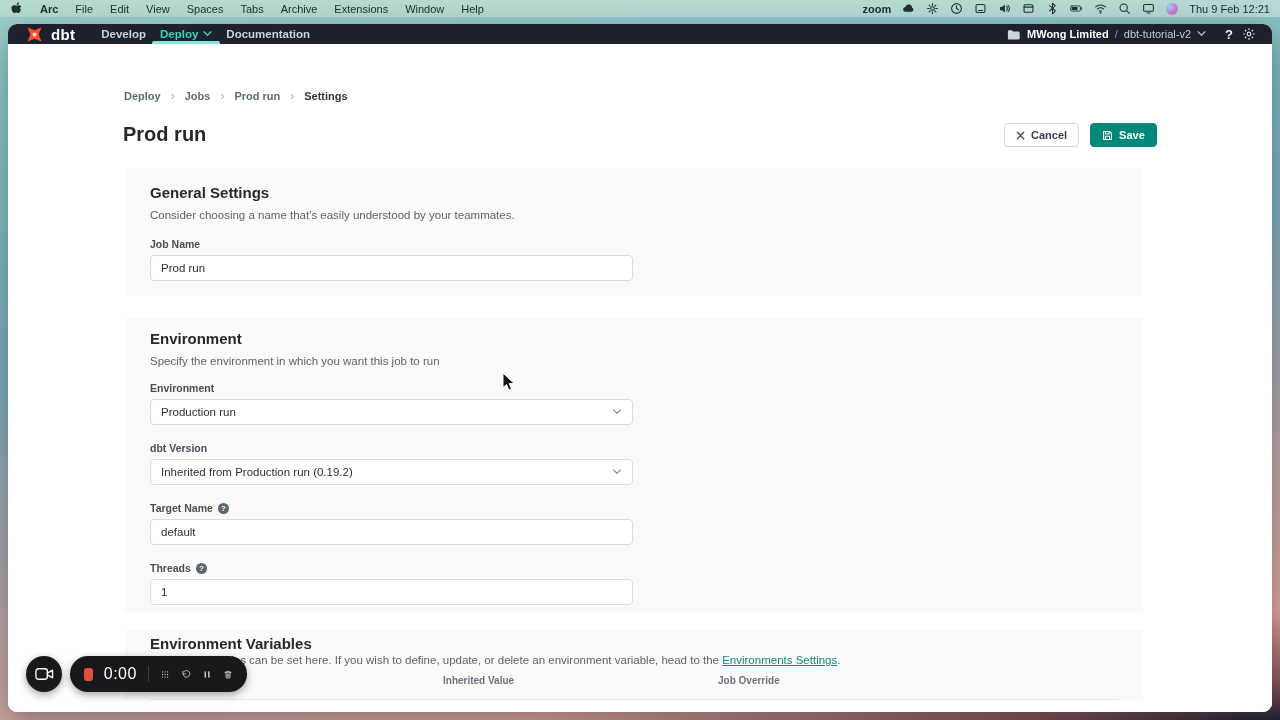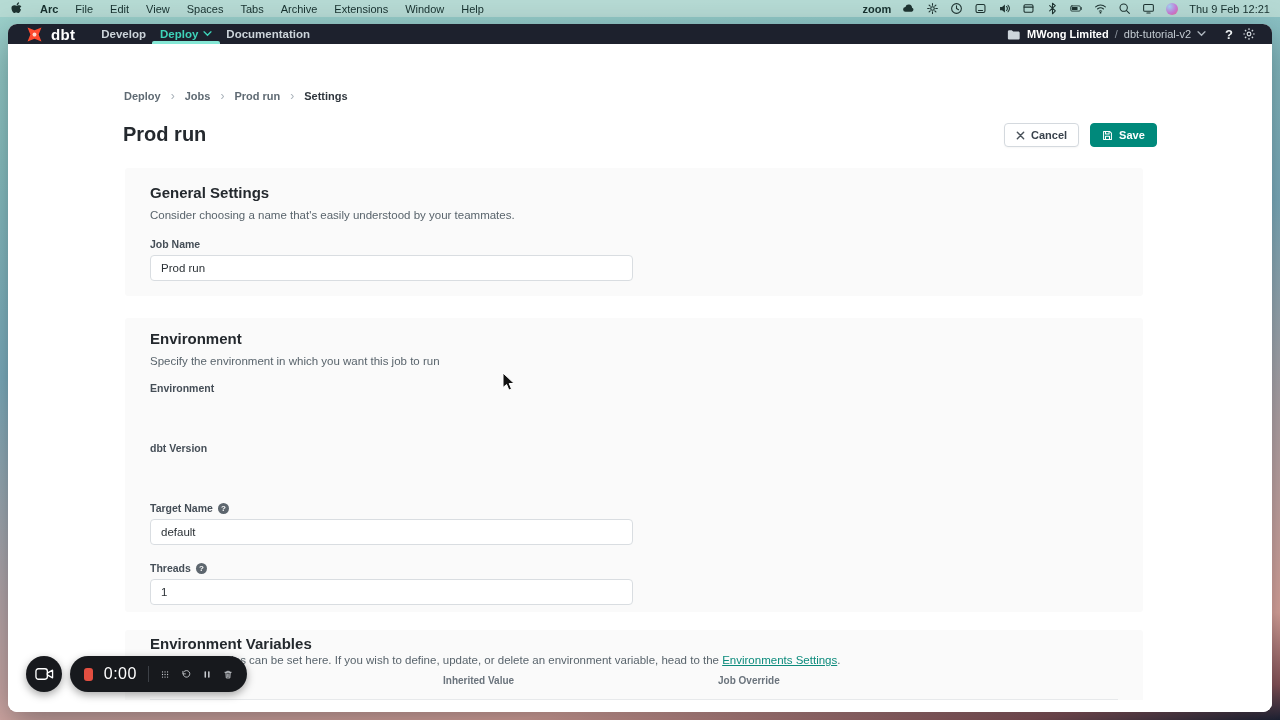--- a/index.html
+++ b/index.html
@@ -285,22 +285,34 @@
         <div class="sdesc" style="top:41px">Consider choosing a name that's easily understood by your teammates.</div>
         <div class="flabel" style="top:70px">Job Name</div>
         <input class="ti" style="top: 87px;" readonly="" value="Prod run">
       </div>
 
       <div class="card card2">
         <div class="sheading" style="top:12px">Environment</div>
         <div class="sdesc" style="top:37px">Specify the environment in which you want this job to run</div>
 
         <div class="flabel" style="top:64px">Environment</div>
+        <div class="select" style="top:81px">
+          <span>Production run</span>
+          <svg class="selchev" viewBox="0 0 10 7">
+              <path d="M1 1l4 4 4-4"></path>
+            </svg>
+        </div>
 
         <div class="flabel" style="top:124px">dbt Version</div>
+        <div class="select" style="top:141px">
+          <span>Inherited from Production run (0.19.2)</span>
+          <svg class="selchev" viewBox="0 0 10 7">
+              <path d="M1 1l4 4 4-4"></path>
+            </svg>
+        </div>
 
         <div class="flabel" style="top:184px">
           <span>Target Name</span>
           <span class="help">?</span>
         </div>
         <input class="ti" style="top: 201px;" readonly="" value="default">
 
         <div class="flabel" style="top:244px">
           <span>Threads</span>
           <span class="help">?</span>

